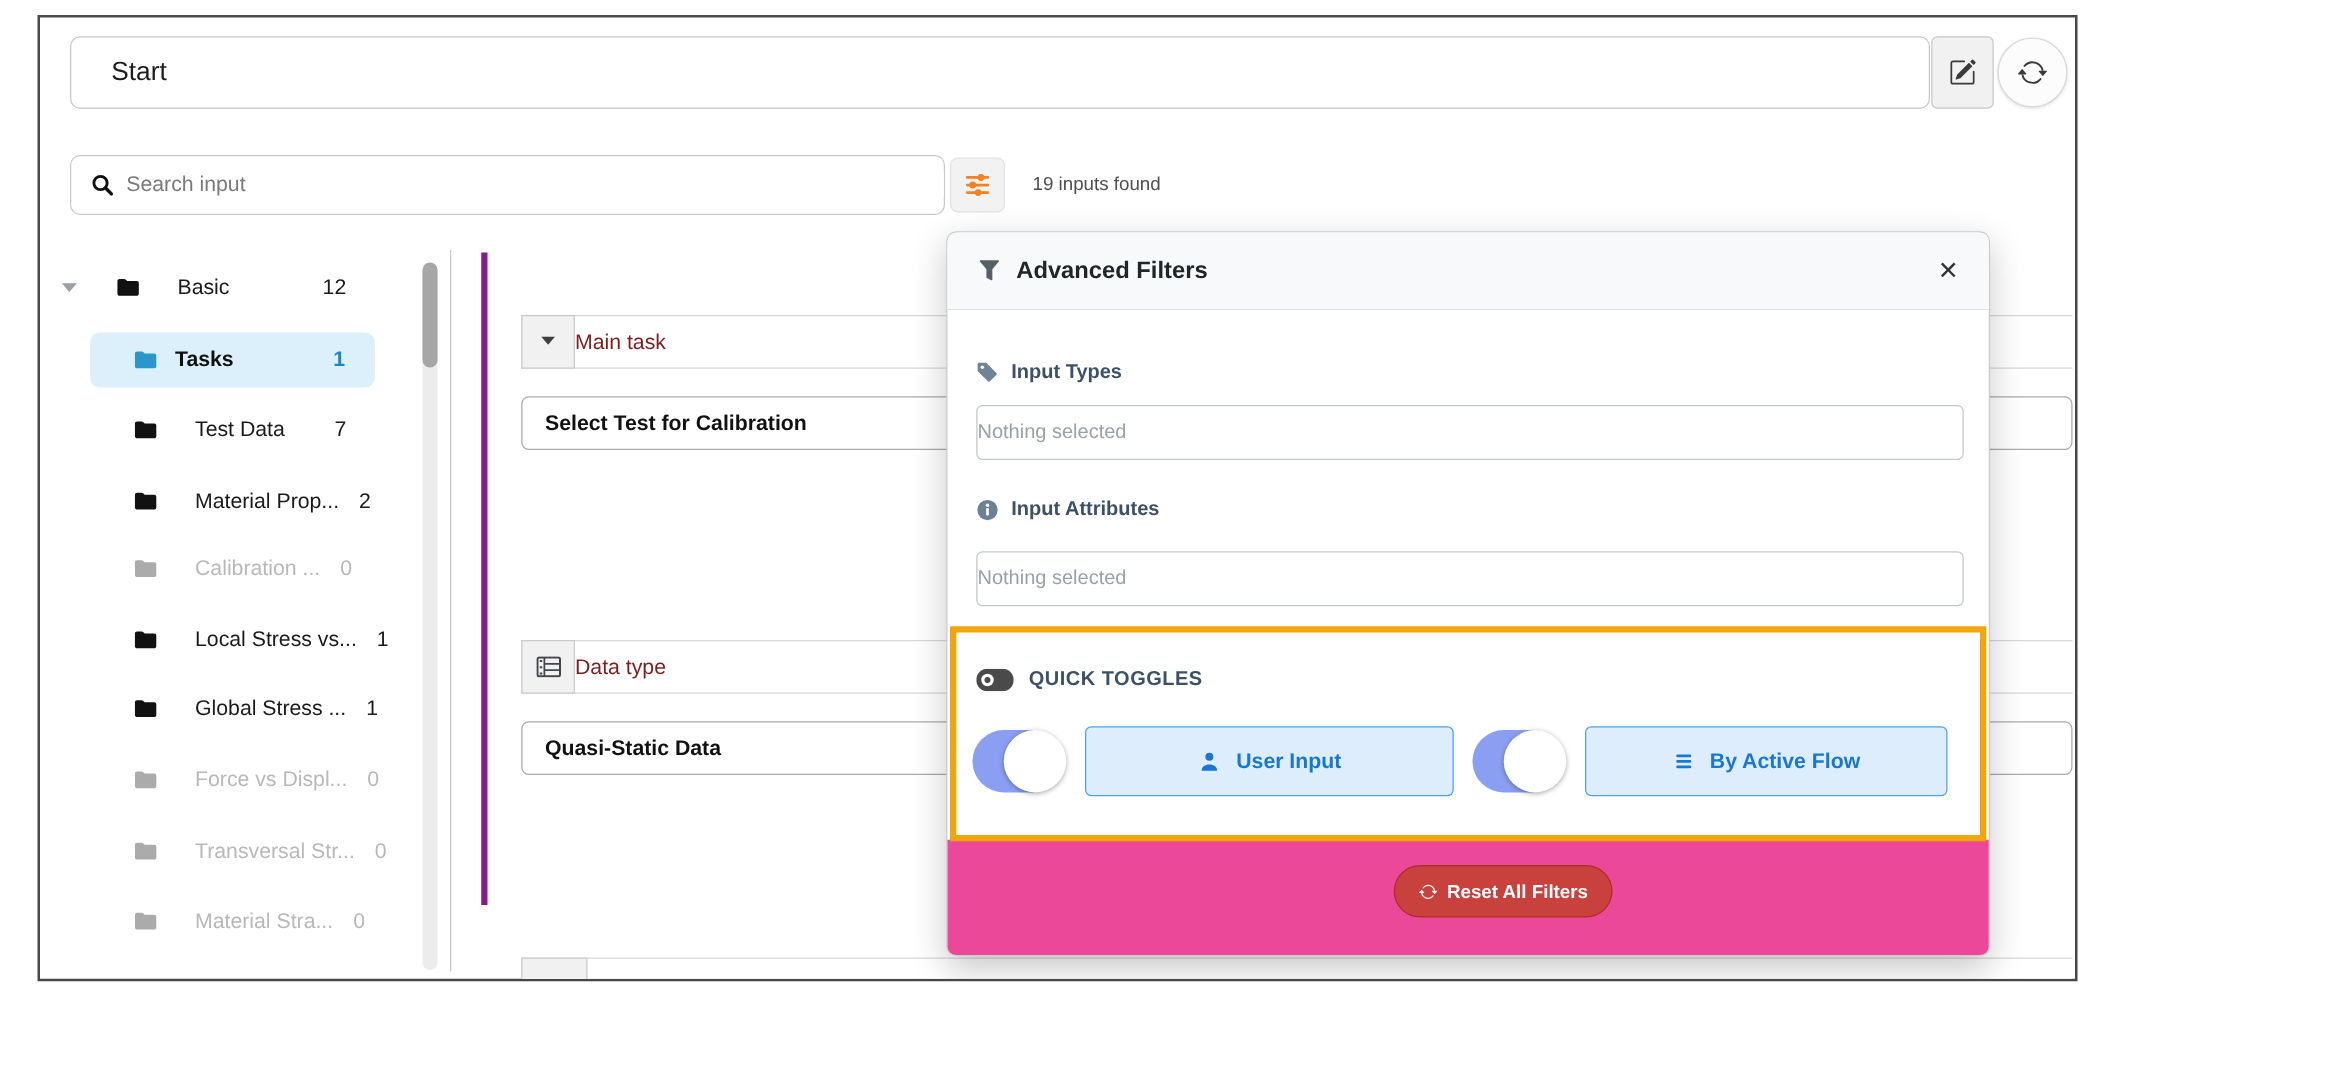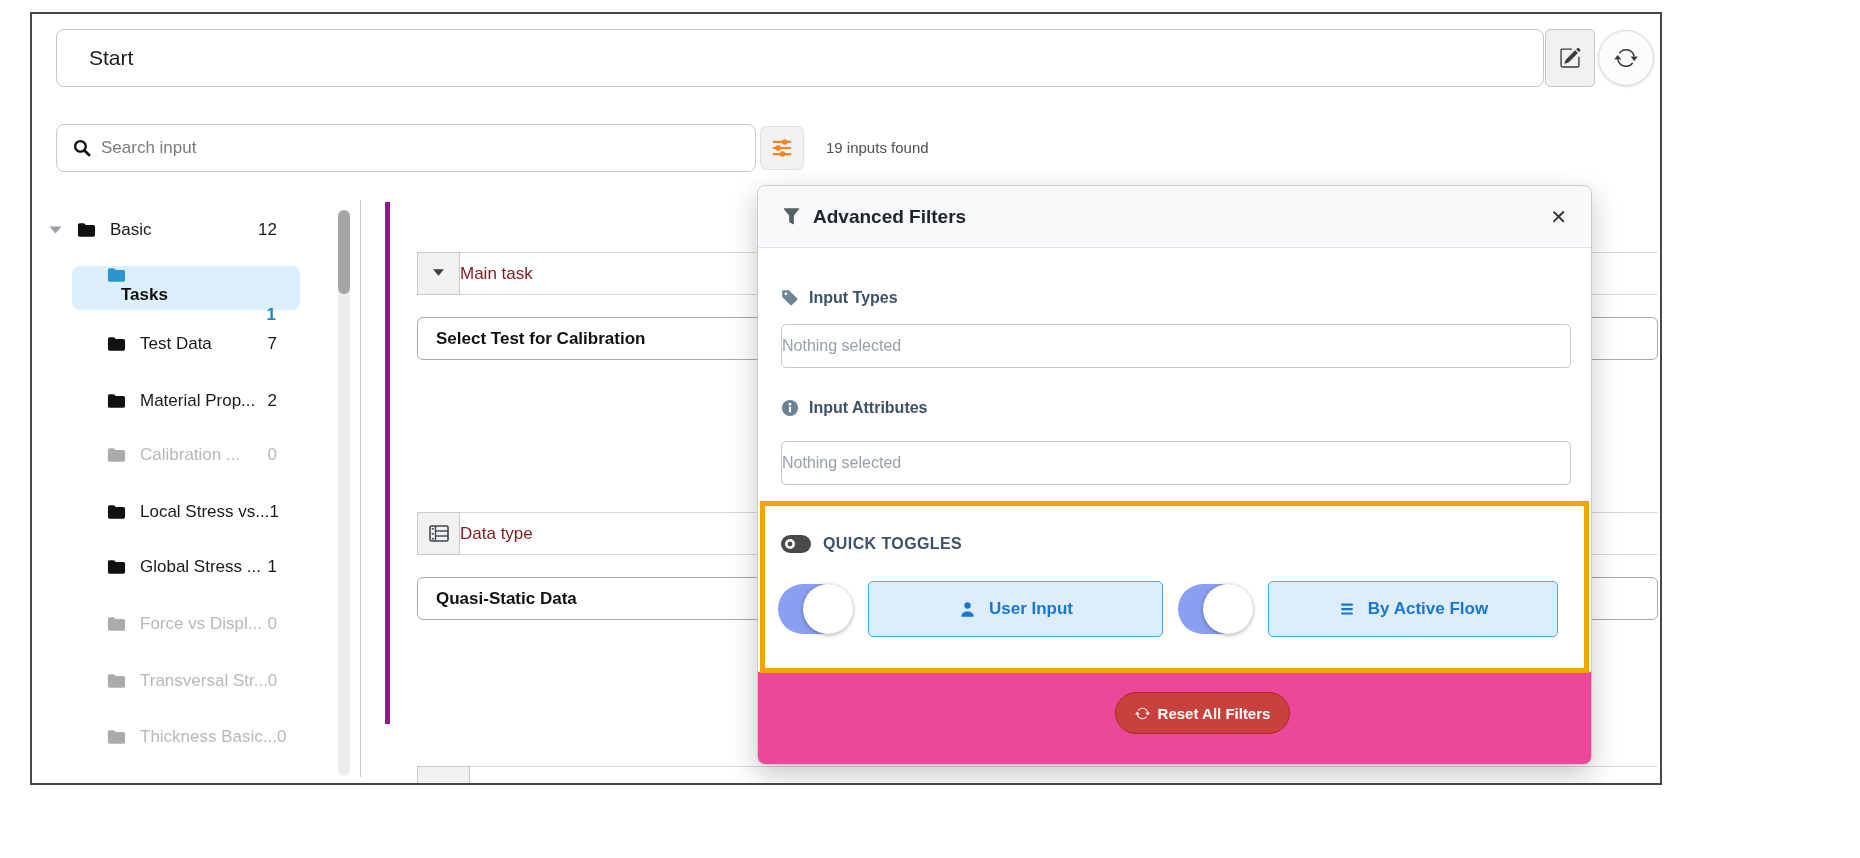--- a/index.html
+++ b/index.html
@@ -29,32 +29,32 @@
                       font-family:inherit; color:#222; }
   .search-box input::placeholder { color:#7a7a7a; }
   .btn-filter { position:absolute; left:728px; top:112px; width:44px; height:44px;
                 background:#f2f2f2; border:1px solid #e2e2e2; border-radius:6px;
                 display:flex; align-items:center; justify-content:center; cursor:pointer; }
   .results { position:absolute; left:794px; top:112px; height:44px; line-height:44px;
              font-size:15px; color:#4f4f4f; }
 
   
   .tree-row { position:absolute; left:12px; width:296px; height:40px;
-              display:flex; align-items:center; font-size:17px; color:#1a1a1a; cursor:pointer; }
+              display:flex; align-items:center; font-size:17px; color:#1a1a1a; cursor:pointer;gap:16px; }
   .tree-row .caret { margin-left:4px; width:16px; flex:0 0 16px; }
   .tree-row .folder { margin-left:13px; flex:0 0 19px; }
   .tree-row.lvl2 { padding-left:63px; }
   .tree-row.lvl2 .folder { margin-left:0; }
   .tree-row .lbl { margin-left:14px; white-space:nowrap; }
   .tree-row .cnt { margin-left:auto; padding-right:63px; }
   .tree-row.disabled { color:#b8b8b8; }
   .tree-row.disabled .folder path { fill:#ababab; }
   .tree-selected { position:absolute; left:40px; width:228px; height:44px; top:252px;
-                   background:#DCF0FB; border-radius:8px; display:flex; 
-                   padding-left:35px; font-size:17px; cursor:pointer;flex-direction:column; }
+                   background:#DCF0FB; border-radius:8px; display:flex; align-items:center;
+                   padding-left:35px; font-size:17px; cursor:pointer; }
   .tree-selected .lbl { margin-left:14px; font-weight:bold; color:#111; }
   .tree-selected .cnt { margin-left:auto; padding-right:24px; font-weight:bold; color:#1F85C6; }
   .scroll-track { position:absolute; left:306px; top:196px; width:12px; height:566px;
                   background:#ececec; border-radius:6px; }
   .scroll-thumb { position:absolute; left:306px; top:196px; width:12px; height:84px;
                   background:#a6a6a6; border-radius:6px; cursor:grab; }
   .side-divider { position:absolute; left:328px; top:186px; width:1px; height:577px; background:#c8c8c8; }
 
   
   .purple-bar { position:absolute; left:353px; top:188px; width:5px; height:522px; background:#8A1B8B; }
@@ -249,21 +249,21 @@
     <span class="lbl">Transversal Str...</span>
     <span class="cnt">0</span>
   </div>
 
   <div class="tree-row lvl2 disabled" style="top:703px">
     <span class="folder">
         <svg width="19" height="19" viewBox="0 0 16 16">
           <path fill="#ababab" d="M.8 3.2c0-.8.63-1.4 1.4-1.4h3.1c.37 0 .73.15.99.41l.9.9c.1.1.25.16.4.16h6.2c.78 0 1.4.63 1.4 1.4v7.1c0 .78-.62 1.4-1.4 1.4H2.2c-.77 0-1.4-.62-1.4-1.4z"></path>
         </svg>
       </span>
-    <span class="lbl">Thickness Basic...</span>
+    <span class="lbl">Material Stra...</span>
     <span class="cnt">0</span>
   </div>
 
   <div class="scroll-track"></div>
   <div class="scroll-thumb"></div>
   <div class="side-divider"></div>
 
   <div class="purple-bar"></div>
 
   <div class="section-header" style="top:238px">

